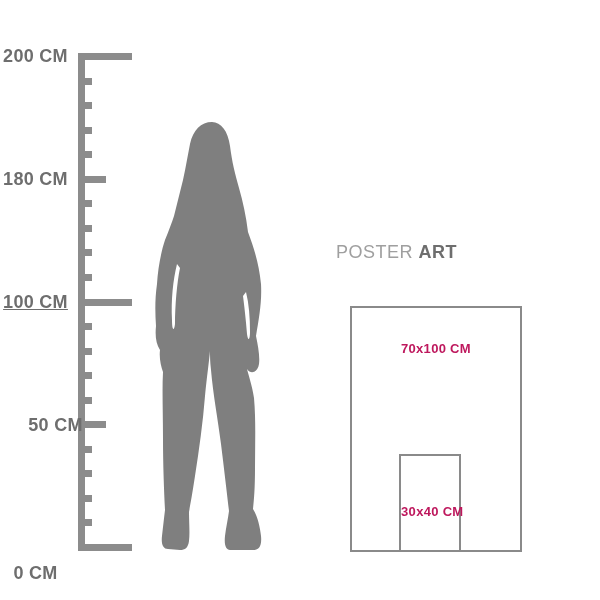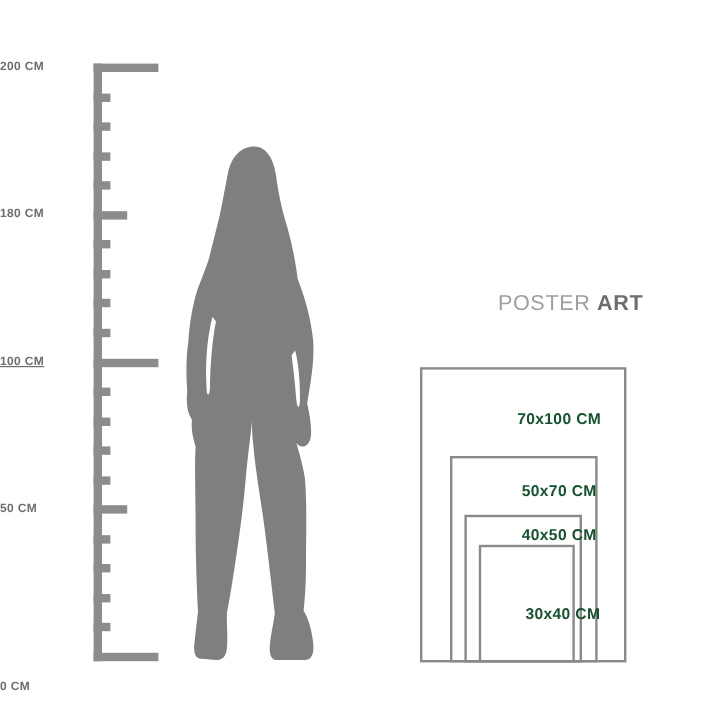--- a/index.html
+++ b/index.html
@@ -17,38 +17,38 @@
   }
 
   
   #ruler { position: absolute; left: 0; top: 0; width: 140px; height: 600px; }
   .ruler-bar  { position: absolute; background: #8c8c8c; }
   .ruler-tick { position: absolute; background: #8c8c8c; height: 7px; }
   .ruler-label {
     position: absolute;
     left: 0; width: 71px; height: 18px;
     line-height: 18px;
-    text-align: left;
-    font-size: 10px;
+    text-align: center;
+    font-size: 18px;
     font-weight: bold;
     color: #6e6e6e;
     letter-spacing: 0.3px;
     white-space: nowrap;
   }
 
   
   #figure { position: absolute; left: 150px; top: 118px; width: 120px; height: 436px; }
 
   
   #heading {
     position: absolute;
     left: 336px; top: 241px;
     width: 200px; height: 22px;
     line-height: 22px;
-    text-align: right;
+    text-align: left;
     font-size: 18px;
     letter-spacing: 0.5px;
     white-space: nowrap;
   }
   #heading .light { font-weight: normal; color: #9f9f9f; }
   #heading .bold  { font-weight: bold;   color: #6e6e6e; }
 
   
   #frames { position: absolute; left: 0; top: 0; width: 600px; height: 600px; }
   .frame {
@@ -57,41 +57,40 @@
     border: 2px solid #8a8a8a;
     background: transparent;
   }
   .frame-label {
     position: absolute;
     left: 0; width: 100%;
     height: 16px; line-height: 16px;
     text-align: center;
     font-size: 13px;
     font-weight: bold;
-    color: #14532d;
+    color: #be185d;
     letter-spacing: 0.3px;
     white-space: nowrap;
-    margin-left: 30px;
   }
 </style>
 </head>
 <body>
 
 <div id="canvas">
 
   <div id="ruler">
       <div class="ruler-bar" style="left: 78px; top: 53px; width: 7px; height: 498px;"></div>
       <div class="ruler-tick" style="left: 78px; top: 544px; width: 54px;"></div>
       <div class="ruler-label" style="top: 564px;">0 CM</div>
       <div class="ruler-tick" style="left: 78px; top: 519.4px; width: 14px;"></div>
       <div class="ruler-tick" style="left: 78px; top: 494.9px; width: 14px;"></div>
       <div class="ruler-tick" style="left: 78px; top: 470.3px; width: 14px;"></div>
       <div class="ruler-tick" style="left: 78px; top: 445.8px; width: 14px;"></div>
       <div class="ruler-tick" style="left: 78px; top: 421.2px; width: 28px;"></div>
-      <div class="ruler-label" style="top: 415.7px;">50 CM</div>
+      <div class="ruler-label" style="top: 415.7px; margin-left: 20px;">50 CM</div>
       <div class="ruler-tick" style="left: 78px; top: 396.7px; width: 14px;"></div>
       <div class="ruler-tick" style="left: 78px; top: 372.1px; width: 14px;"></div>
       <div class="ruler-tick" style="left: 78px; top: 347.6px; width: 14px;"></div>
       <div class="ruler-tick" style="left: 78px; top: 323px; width: 14px;"></div>
       <div class="ruler-tick" style="left: 78px; top: 298.5px; width: 54px;"></div>
       <div class="ruler-label" style="top: 293px; text-decoration: underline;">100 CM</div>
       <div class="ruler-tick" style="left: 78px; top: 273.9px; width: 14px;"></div>
       <div class="ruler-tick" style="left: 78px; top: 249.3px; width: 14px;"></div>
       <div class="ruler-tick" style="left: 78px; top: 224.8px; width: 14px;"></div>
       <div class="ruler-tick" style="left: 78px; top: 200.2px; width: 14px;"></div>
@@ -152,24 +151,18 @@
   </svg>
 
   <div id="heading">
     <span class="light">POSTER</span><span>&nbsp;</span><span class="bold">ART</span>
   </div>
 
   <div id="frames">
       <div class="frame" style="left: 349.9px; top: 306px; width: 172.2px; height: 246px;">
         <div class="frame-label" style="top: 33px;">70x100 CM</div>
       </div>
-      <div class="frame" style="left: 374.5px; top: 379.8px; width: 123px; height: 172.2px;">
-        <div class="frame-label" style="top: 19px;">50x70 CM</div>
-      </div>
-      <div class="frame" style="left: 386.8px; top: 429px; width: 98.4px; height: 123px;">
-        <div class="frame-label" style="top: 7px;">40x50 CM</div>
-      </div>
-      <div class="frame" style="left: 399.1px; top: 453.6px; width: 80px; height: 98.4px;">
+      <div class="frame" style="left: 399.1px; top: 453.6px; width: 62px; height: 98.4px;">
         <div class="frame-label" style="top: 48px;">30x40 CM</div>
       </div>
     </div>
 
 </div>
 
 </body></html>

